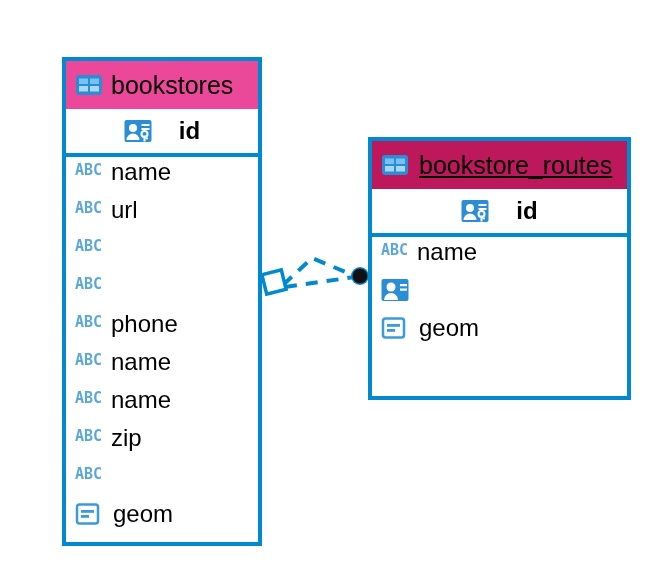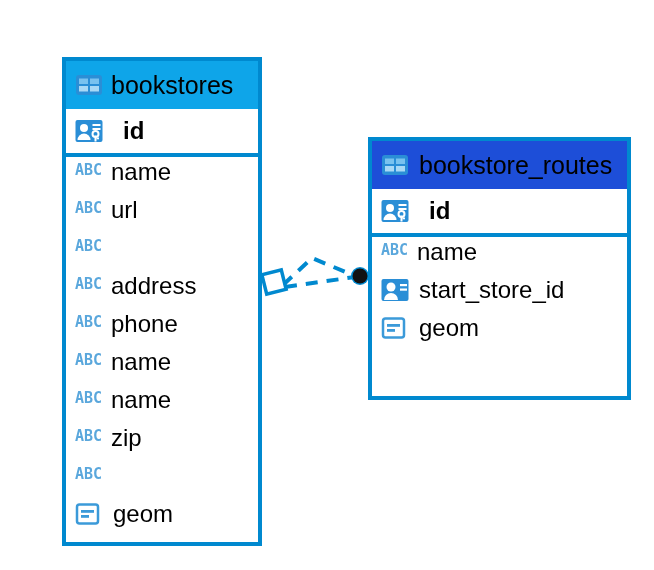--- a/index.html
+++ b/index.html
@@ -44,39 +44,40 @@
   }
 
   .entity-header {
     box-sizing: border-box;
     display: flex;
     align-items: center;
     padding: 0 9px;
     height: 48px;
     gap: 10px;
   }
-  .entity-header.accent { background: #0ea5e9; gap: 8px; }
-  .entity-header.muted  { background: #1d4ed8; }
+  .entity-header.accent { background: #ec4899; gap: 8px; }
+  .entity-header.muted  { background: #be185d; text-decoration: underline; }
 
   .entity-title {
     font-size: 25px;
     color: #000000;
     line-height: 1;
     white-space: nowrap;
   }
 
   .pk-row {
     box-sizing: border-box;
     display: flex;
     align-items: center;
     padding: 0 9px;
     height: 48px;
-    gap: 20px;
+    gap: 27px;
     border-bottom: 4px solid #0089cf;
     background: #ffffff;
+    justify-content: center;
   }
   .pk-row .field-label {
     font-weight: bold;
   }
 
   .fields {
     padding-top: 3px;
   }
   .field-row {
     box-sizing: border-box;
@@ -180,21 +181,20 @@
       <div class="field-row">
         <svg class="icon sm" viewBox="0 0 26 19" xmlns="http://www.w3.org/2000/svg">
           <text x="0" y="15" font-family="'DejaVu Sans Mono', monospace" font-size="15" font-weight="bold" fill="#5aa7dc">ABC</text>
         </svg>
       </div>
 
       <div class="field-row">
         <svg class="icon sm" viewBox="0 0 26 19" xmlns="http://www.w3.org/2000/svg">
           <text x="0" y="15" font-family="'DejaVu Sans Mono', monospace" font-size="15" font-weight="bold" fill="#5aa7dc">ABC</text>
         </svg>
-        <span class="field-label">address</span>
       </div>
 
       <div class="field-row">
         <svg class="icon sm" viewBox="0 0 26 19" xmlns="http://www.w3.org/2000/svg">
           <text x="0" y="15" font-family="'DejaVu Sans Mono', monospace" font-size="15" font-weight="bold" fill="#5aa7dc">ABC</text>
         </svg>
         <span class="field-label">phone</span>
       </div>
 
       <div class="field-row">
@@ -272,21 +272,20 @@
       </div>
 
       <div class="field-row">
         <svg class="icon" viewBox="0 0 28 24" xmlns="http://www.w3.org/2000/svg">
           <rect x="0.5" y="1" width="27" height="22" rx="2" fill="#2a8ed6"></rect>
           <circle cx="10" cy="9" r="4.5" fill="#ffffff"></circle>
           <path d="M 3 22 a 7 7 0 0 1 14 0 z" fill="#ffffff"></path>
           <rect x="19" y="6" width="7" height="2.2" fill="#ffffff"></rect>
           <rect x="19" y="10.5" width="7" height="2.2" fill="#ffffff"></rect>
         </svg>
-        <span class="field-label">start_store_id</span>
       </div>
 
 
       <div class="field-row">
         <svg class="icon" viewBox="0 0 28 24" xmlns="http://www.w3.org/2000/svg">
           <rect x="2" y="2.5" width="21" height="19" rx="2.5" fill="#ffffff" stroke="#3b9ad9" stroke-width="2.5"></rect>
           <rect x="6" y="8" width="13" height="2.8" fill="#3b9ad9"></rect>
           <rect x="6" y="13" width="8" height="2.8" fill="#3b9ad9"></rect>
         </svg>
         <span class="field-label">geom</span>

